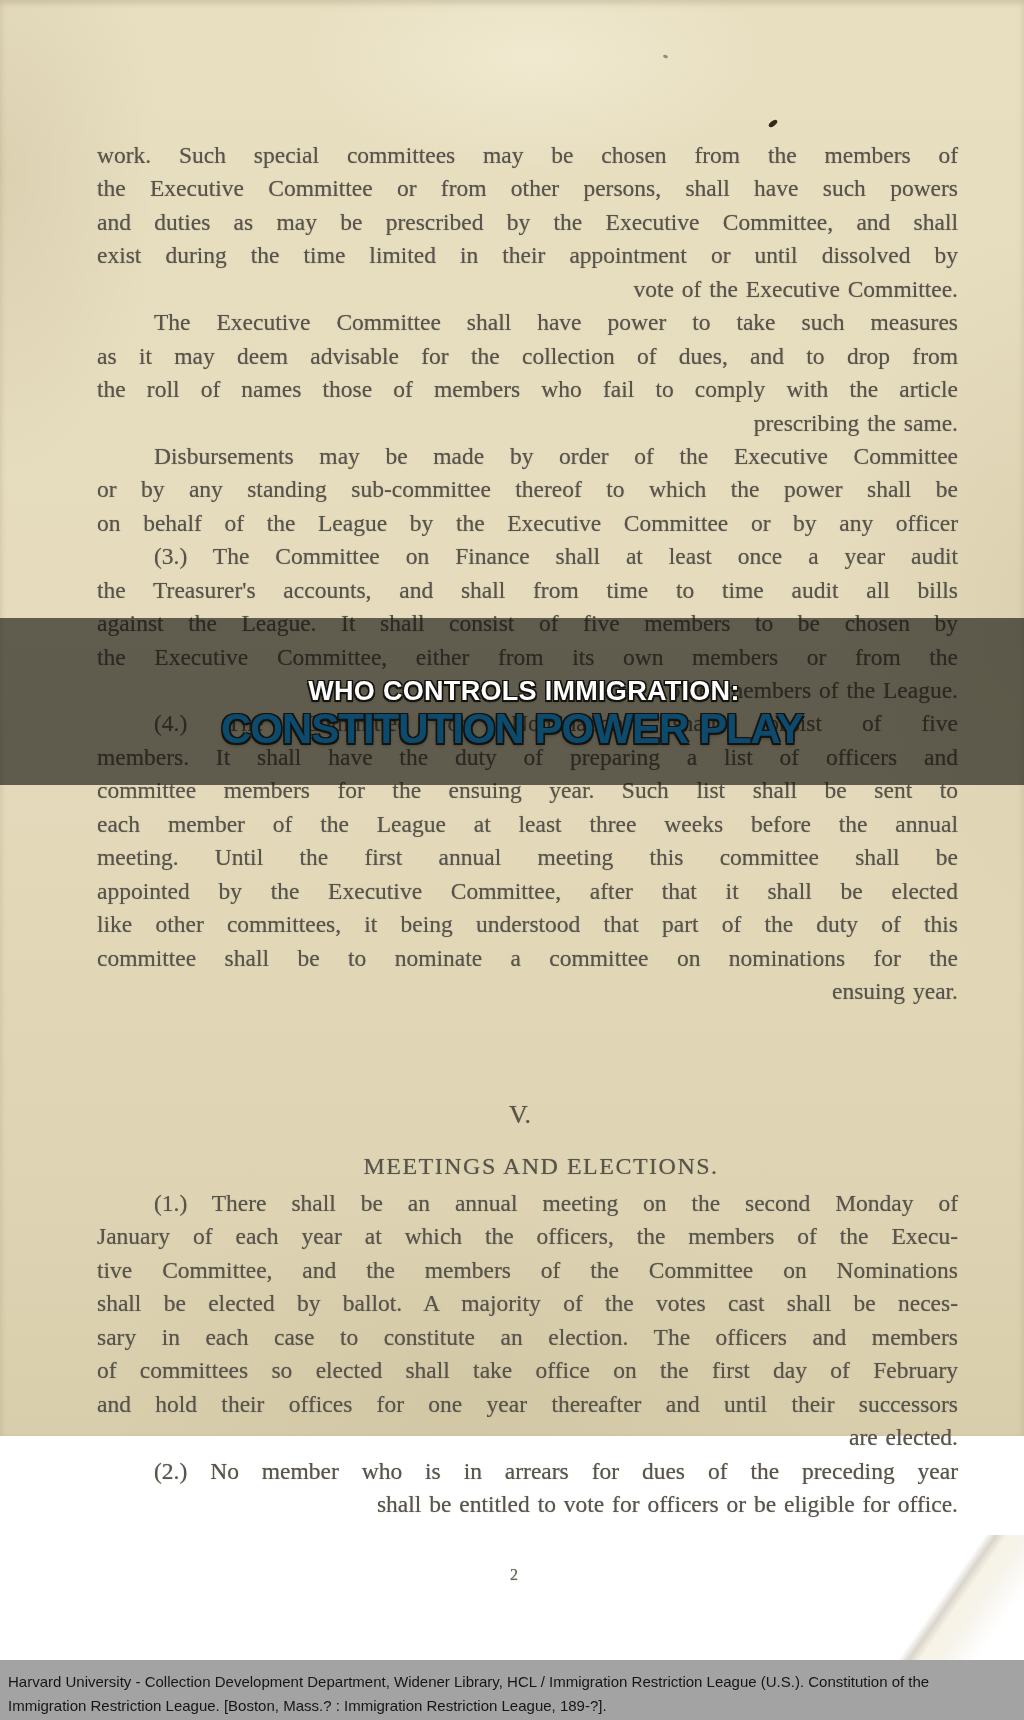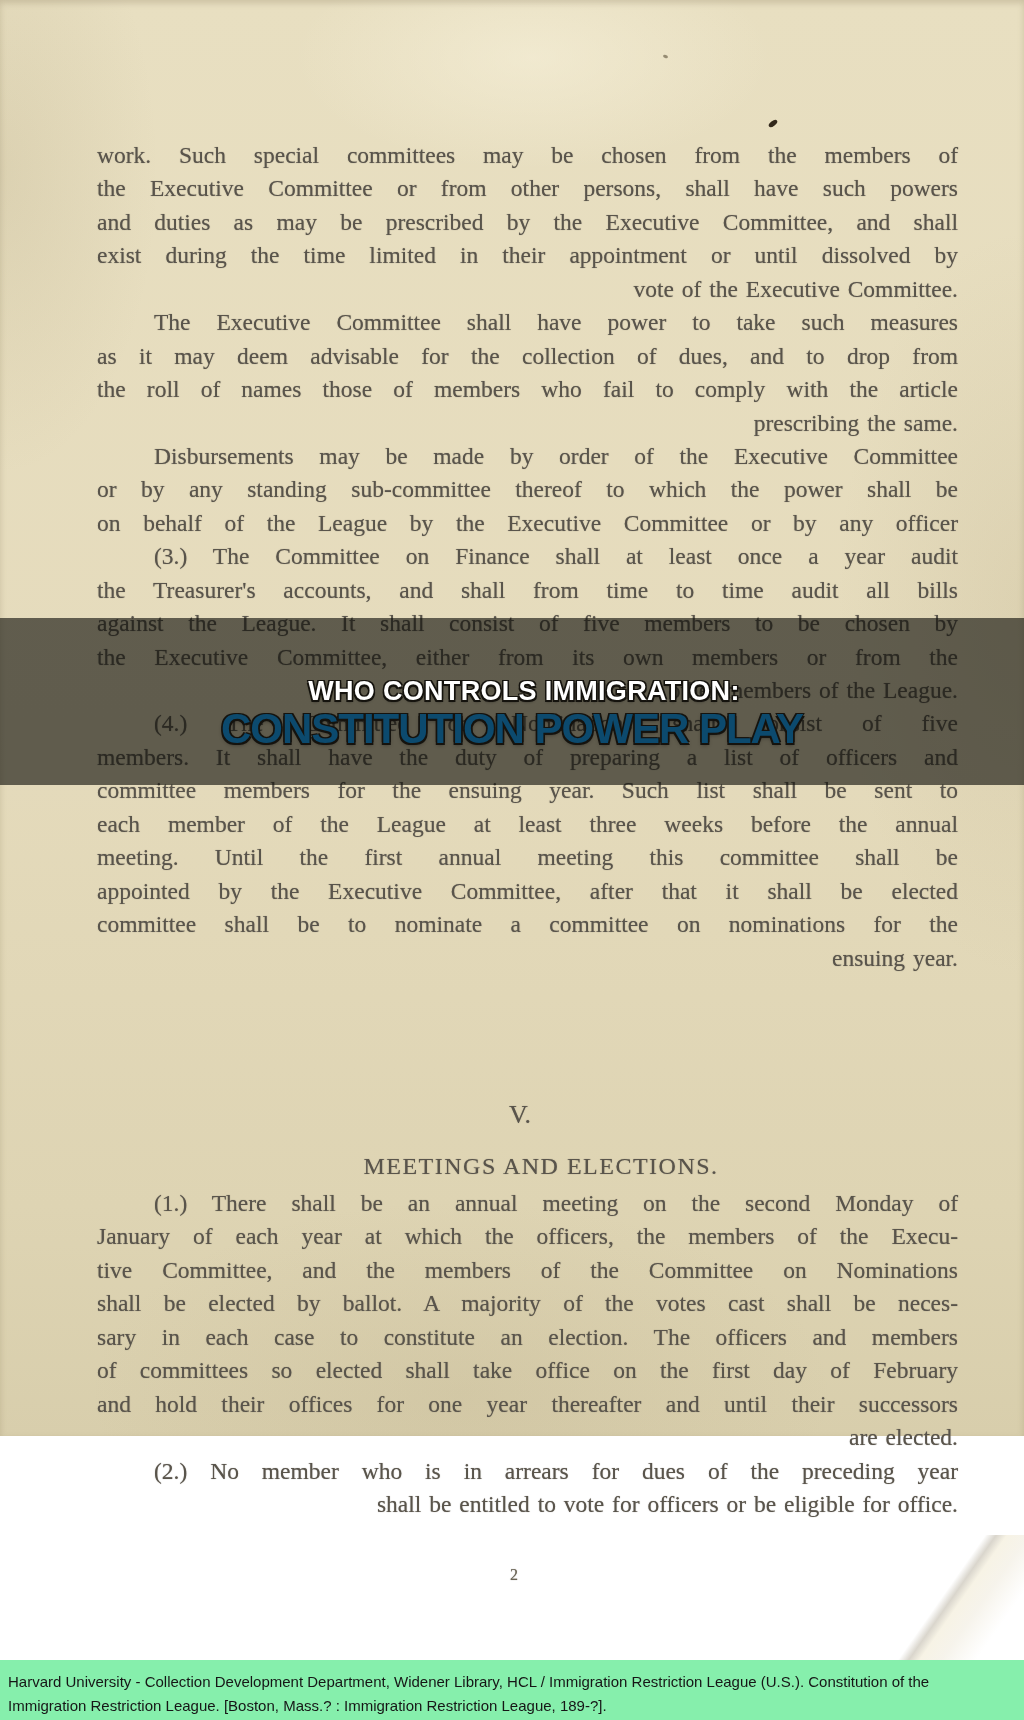--- a/index.html
+++ b/index.html
@@ -64,21 +64,21 @@
   }
   .overlay-band .t2{
     position:absolute;top:88px;left:0;width:100%;text-align:center;
     font-family:"Liberation Sans",sans-serif;font-weight:bold;
     font-size:42px;line-height:46px;letter-spacing:-1px;
     color:#0c4a6e;
     text-shadow:-1.5px -1.5px 0 #15130e,1.5px -1.5px 0 #15130e,-1.5px 1.5px 0 #15130e,1.5px 1.5px 0 #15130e,0 2px 4px rgba(0,0,0,0.45);
   }
   
   .caption{
-    position:absolute;left:0;top:1660px;width:1024px;height:60px;background:#86efac;
+    position:absolute;left:0;top:1660px;width:1024px;height:60px;background:#a3a3a3;
     font-family:"Liberation Sans",sans-serif;color:#161616;
     padding:10px 0 0 8px;box-sizing:border-box;
   }
   .cap-line{font-size:15px;line-height:24px;white-space:nowrap;}
 </style>
 </head>
 <body>
 
 <div class="paper">
   <div class="speck s1"></div>
@@ -101,20 +101,21 @@
       <div class="line just">the Treasurer's accounts, and shall from time to time audit all bills</div>
       <div class="line just">against the League. It shall consist of five members to be chosen by</div>
       <div class="line just">the Executive Committee, either from its own members or from the</div>
       <div class="line">other members of the League.</div>
       <div class="line indent just">(4.) The Committee on Nominations shall consist of five</div>
       <div class="line just">members. It shall have the duty of preparing a list of officers and</div>
       <div class="line just">committee members for the ensuing year. Such list shall be sent to</div>
       <div class="line just">each member of the League at least three weeks before the annual</div>
       <div class="line just">meeting. Until the first annual meeting this committee shall be</div>
       <div class="line just">appointed by the Executive Committee, after that it shall be elected</div>
+      <div class="line just">like other committees, it being understood that part of the duty of this</div>
       <div class="line just">committee shall be to nominate a committee on nominations for the</div>
       <div class="line">ensuing year.</div>
     </div>
 
   <div class="section-num">V.</div>
   <div class="section-title">MEETINGS AND ELECTIONS.</div>
 
   <div class="textblock" style="top:1187px;">
       <div class="line indent just">(1.) There shall be an annual meeting on the second Monday of</div>
       <div class="line just">January of each year at which the officers, the members of the Execu-</div>

